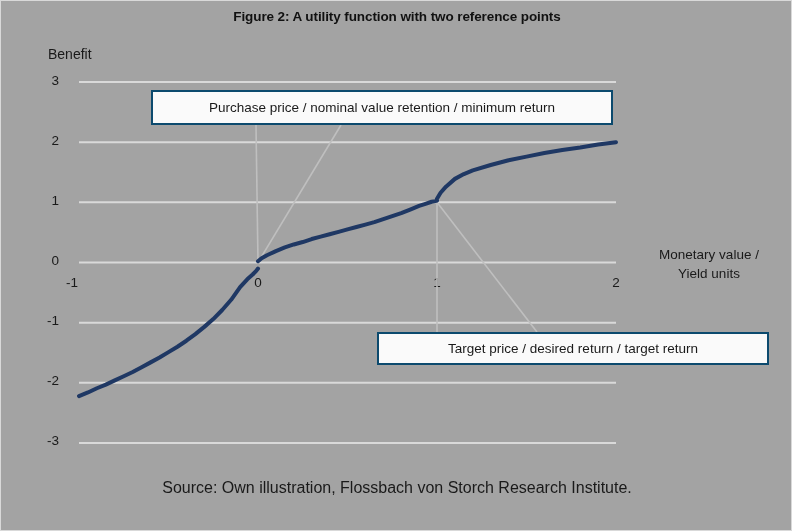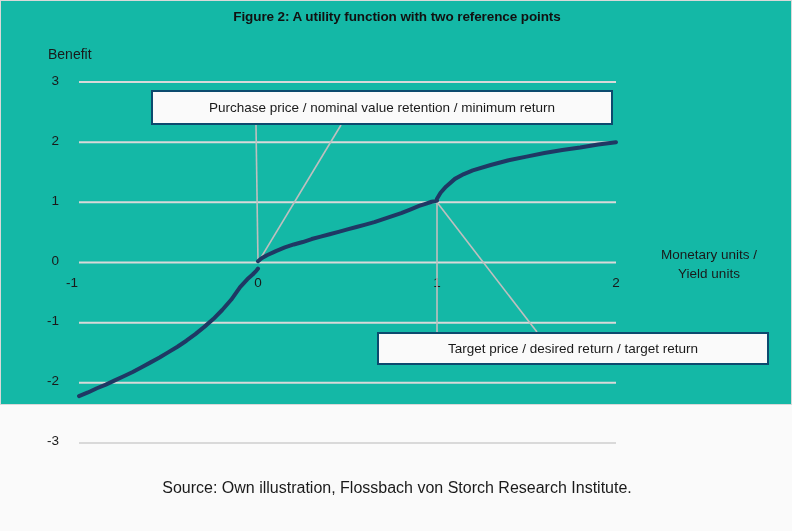--- a/index.html
+++ b/index.html
@@ -11,22 +11,22 @@
     height: 531px;
     background: #fafafa;
     font-family: "Liberation Sans", sans-serif;
     overflow: hidden;
     position: relative;
   }
   #figure-root {
     position: absolute;
     left: 0; top: 0;
     width: 792px;
-    height: 405px;
-    background: #14b8a6;
+    height: 531px;
+    background: #a3a3a3;
     border: 1px solid #d9d9d9;
     box-sizing: border-box;
   }
   .chart-title {
     position: absolute;
     left: 0;
     top: 8px;
     width: 792px;
     text-align: center;
     font-size: 13.5px;
@@ -109,21 +109,21 @@
 </head>
 <body>
 
 <div id="figure-root">
 
   <div class="chart-title">Figure 2: A utility function with two reference points</div>
 
   <div class="axis-label-y">Benefit</div>
 
   <div class="axis-label-x">
-    <div>Monetary units /</div>
+    <div>Monetary value /</div>
     <div>Yield units</div>
   </div>
 
   <div class="ytick" style="left:24px; top:72px;">3</div>
   <div class="ytick" style="left:24px; top:132px;">2</div>
   <div class="ytick" style="left:24px; top:192px;">1</div>
   <div class="ytick" style="left:24px; top:252px;">0</div>
   <div class="ytick" style="left:24px; top:312px;">-1</div>
   <div class="ytick" style="left:24px; top:372px;">-2</div>
   <div class="ytick" style="left:24px; top:432px;">-3</div>

